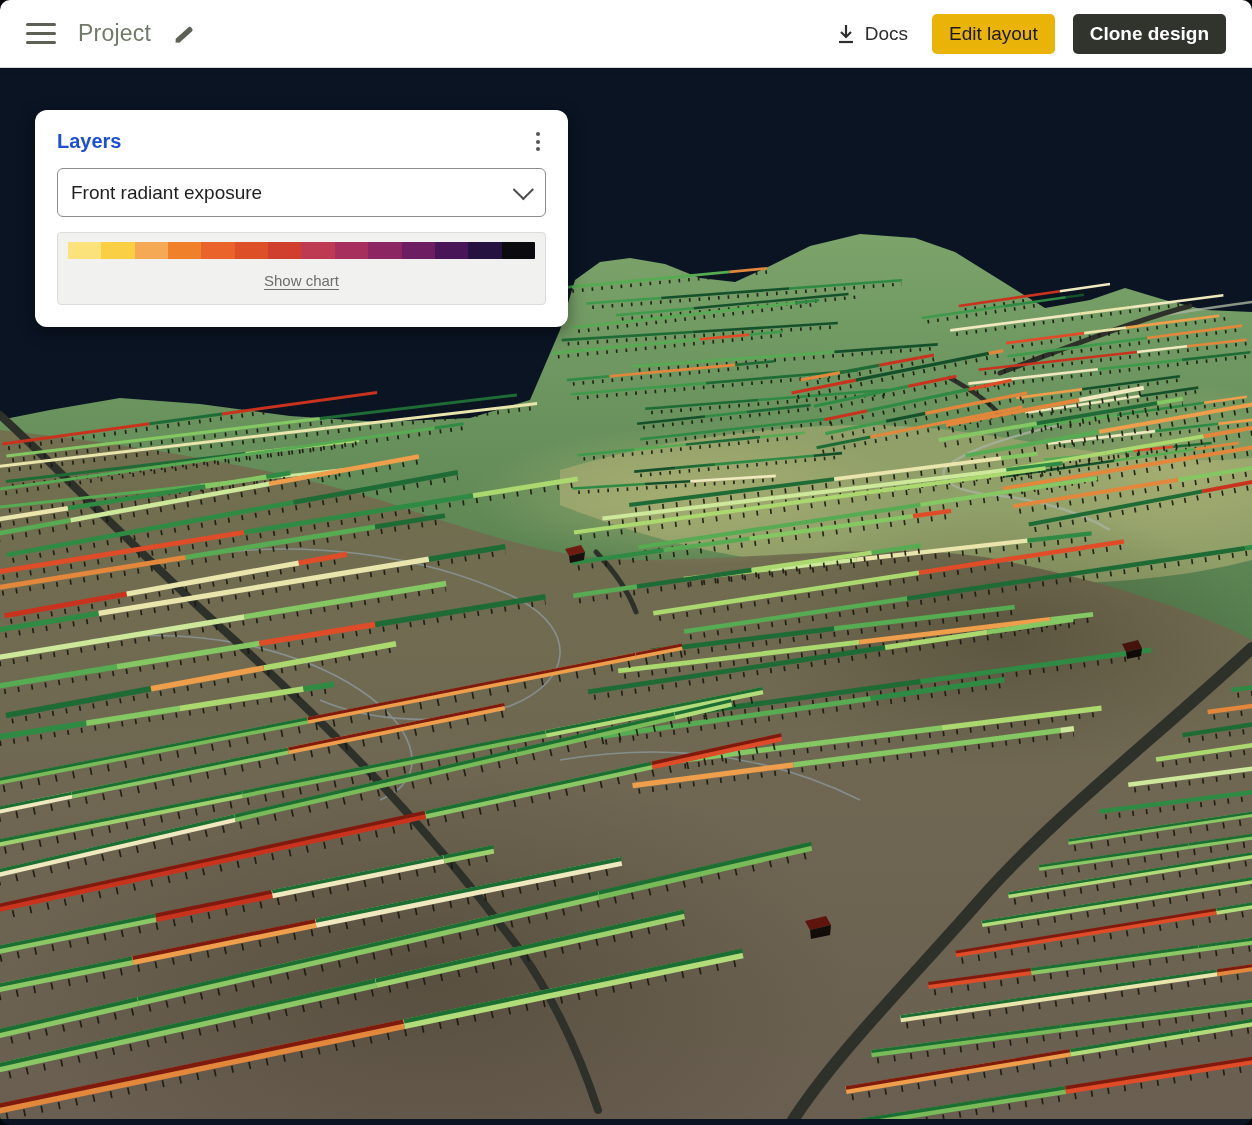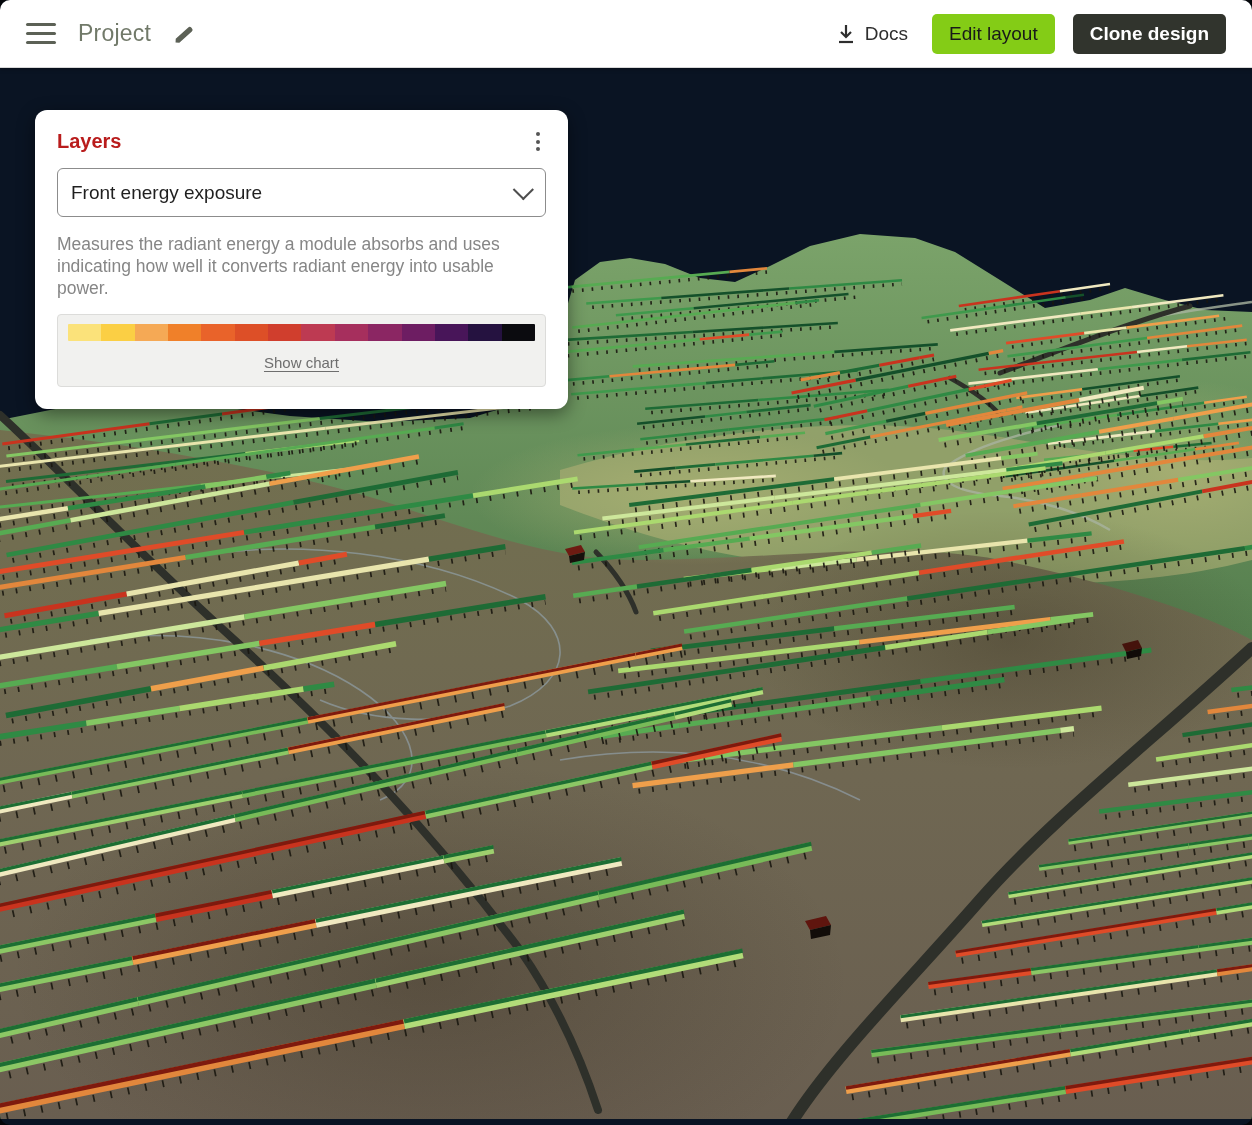--- a/index.html
+++ b/index.html
@@ -12,31 +12,31 @@
        display:flex;align-items:center;justify-content:space-between;box-sizing:border-box;
        padding:0 26px;z-index:30;}
   .hdr-left{display:flex;align-items:center;gap:22px;}
   .burger{width:30px;height:22px;display:flex;flex-direction:column;justify-content:space-between;cursor:pointer;background:none;border:none;padding:0;}
   .burger span{display:block;height:3.4px;border-radius:2px;background:#5c6156;}
   .proj-title{font-size:23px;color:#717969;letter-spacing:.2px;}
   .icon-btn{background:none;border:none;padding:0;cursor:pointer;display:flex;align-items:center;}
   .hdr-right{display:flex;align-items:center;gap:18px;}
   .docs{display:flex;align-items:center;gap:9px;font-size:19px;color:#2e2e2e;background:none;border:none;cursor:pointer;padding:4px 6px;}
   .btn{font-family:inherit;font-size:19px;border:none;border-radius:5px;padding:9px 17px;cursor:pointer;}
-  .btn-light{background:#84cc16;color:#191919;font-weight:500;}
+  .btn-light{background:#eab308;color:#191919;font-weight:500;}
   .btn-dark{background:#31342d;color:#ffffff;font-weight:700;text-align:right;}
 
   
   .scene{position:absolute;left:0;top:68px;width:1252px;height:1051px;z-index:1;cursor:grab;}
 
   
   .panel{position:absolute;left:35px;top:110px;width:533px;box-sizing:border-box;background:#ffffff;
          border-radius:12px;box-shadow:0 5px 18px rgba(0,0,0,.45);padding:20px 22px 22px 22px;z-index:40;}
   .panel-head{display:flex;align-items:center;justify-content:space-between;}
-  .panel-title{font-size:20px;font-weight:700;color:#b91c1c;}
+  .panel-title{font-size:20px;font-weight:700;color:#1d4ed8;}
   .kebab{background:none;border:none;cursor:pointer;padding:2px 6px;display:flex;flex-direction:column;gap:3.5px;}
   .kebab i{width:4px;height:4px;border-radius:50%;background:#555;display:block;}
   .layer-select{margin-top:15px;height:47px;border:1px solid #8c8c8c;border-radius:6px;display:flex;align-items:center;
                 justify-content:space-between;padding:0 14px 0 13px;cursor:pointer;background:#fff;}
   .layer-select .val{font-size:19px;color:#1f1f1f;}
   .chev{width:13px;height:13px;border-right:2.4px solid #4e4e4e;border-bottom:2.4px solid #4e4e4e;
         transform:rotate(45deg) translateY(-4px);margin-right:3px;}
   .desc{margin-top:16px;font-size:17.5px;line-height:1.26;color:#868686;}
   .legend{margin-top:15px;background:#f1f1ef;border:1px solid #dcdcda;border-radius:4px;padding:9px 10px 14px 10px;}
   .legend-bar{height:17px;border-radius:1px;}
@@ -602,25 +602,24 @@
     <div class="panel-head">
       <span class="panel-title">Layers</span>
       <button class="kebab" aria-label="menu">
           <i></i>
           <i></i>
           <i></i>
         </button>
     </div>
 
     <div class="layer-select">
-      <span class="val">Front energy exposure</span>
+      <span class="val">Front radiant exposure</span>
       <span class="chev"></span>
     </div>
 
-    <div class="desc">Measures the radiant energy a module absorbs and uses indicating how well it converts radiant energy into usable power.</div>
 
     <div class="legend">
       <div class="legend-bar" id="legend-bar" style="background: linear-gradient(to right, rgb(251, 226, 122) 0%, rgb(251, 226, 122) 7.14%, rgb(251, 207, 68) 7.14%, rgb(251, 207, 68) 14.29%, rgb(245, 169, 85) 14.29%, rgb(245, 169, 85) 21.43%, rgb(240, 128, 41) 21.43%, rgb(240, 128, 41) 28.57%, rgb(233, 99, 42) 28.57%, rgb(233, 99, 42) 35.71%, rgb(221, 79, 39) 35.71%, rgb(221, 79, 39) 42.86%, rgb(208, 62, 45) 42.86%, rgb(208, 62, 45) 50%, rgb(189, 58, 82) 50%, rgb(189, 58, 82) 57.14%, rgb(166, 47, 93) 57.14%, rgb(166, 47, 93) 64.29%, rgb(139, 38, 99) 64.29%, rgb(139, 38, 99) 71.43%, rgb(109, 29, 98) 71.43%, rgb(109, 29, 98) 78.57%, rgb(72, 21, 89) 78.57%, rgb(72, 21, 89) 85.71%, rgb(37, 18, 64) 85.71%, rgb(37, 18, 64) 92.86%, rgb(11, 11, 15) 92.86%, rgb(11, 11, 15) 100%);"></div>
       <button class="show-chart">Show chart</button>
     </div>
   </div>
 
 </div>
 
 </body></html>

